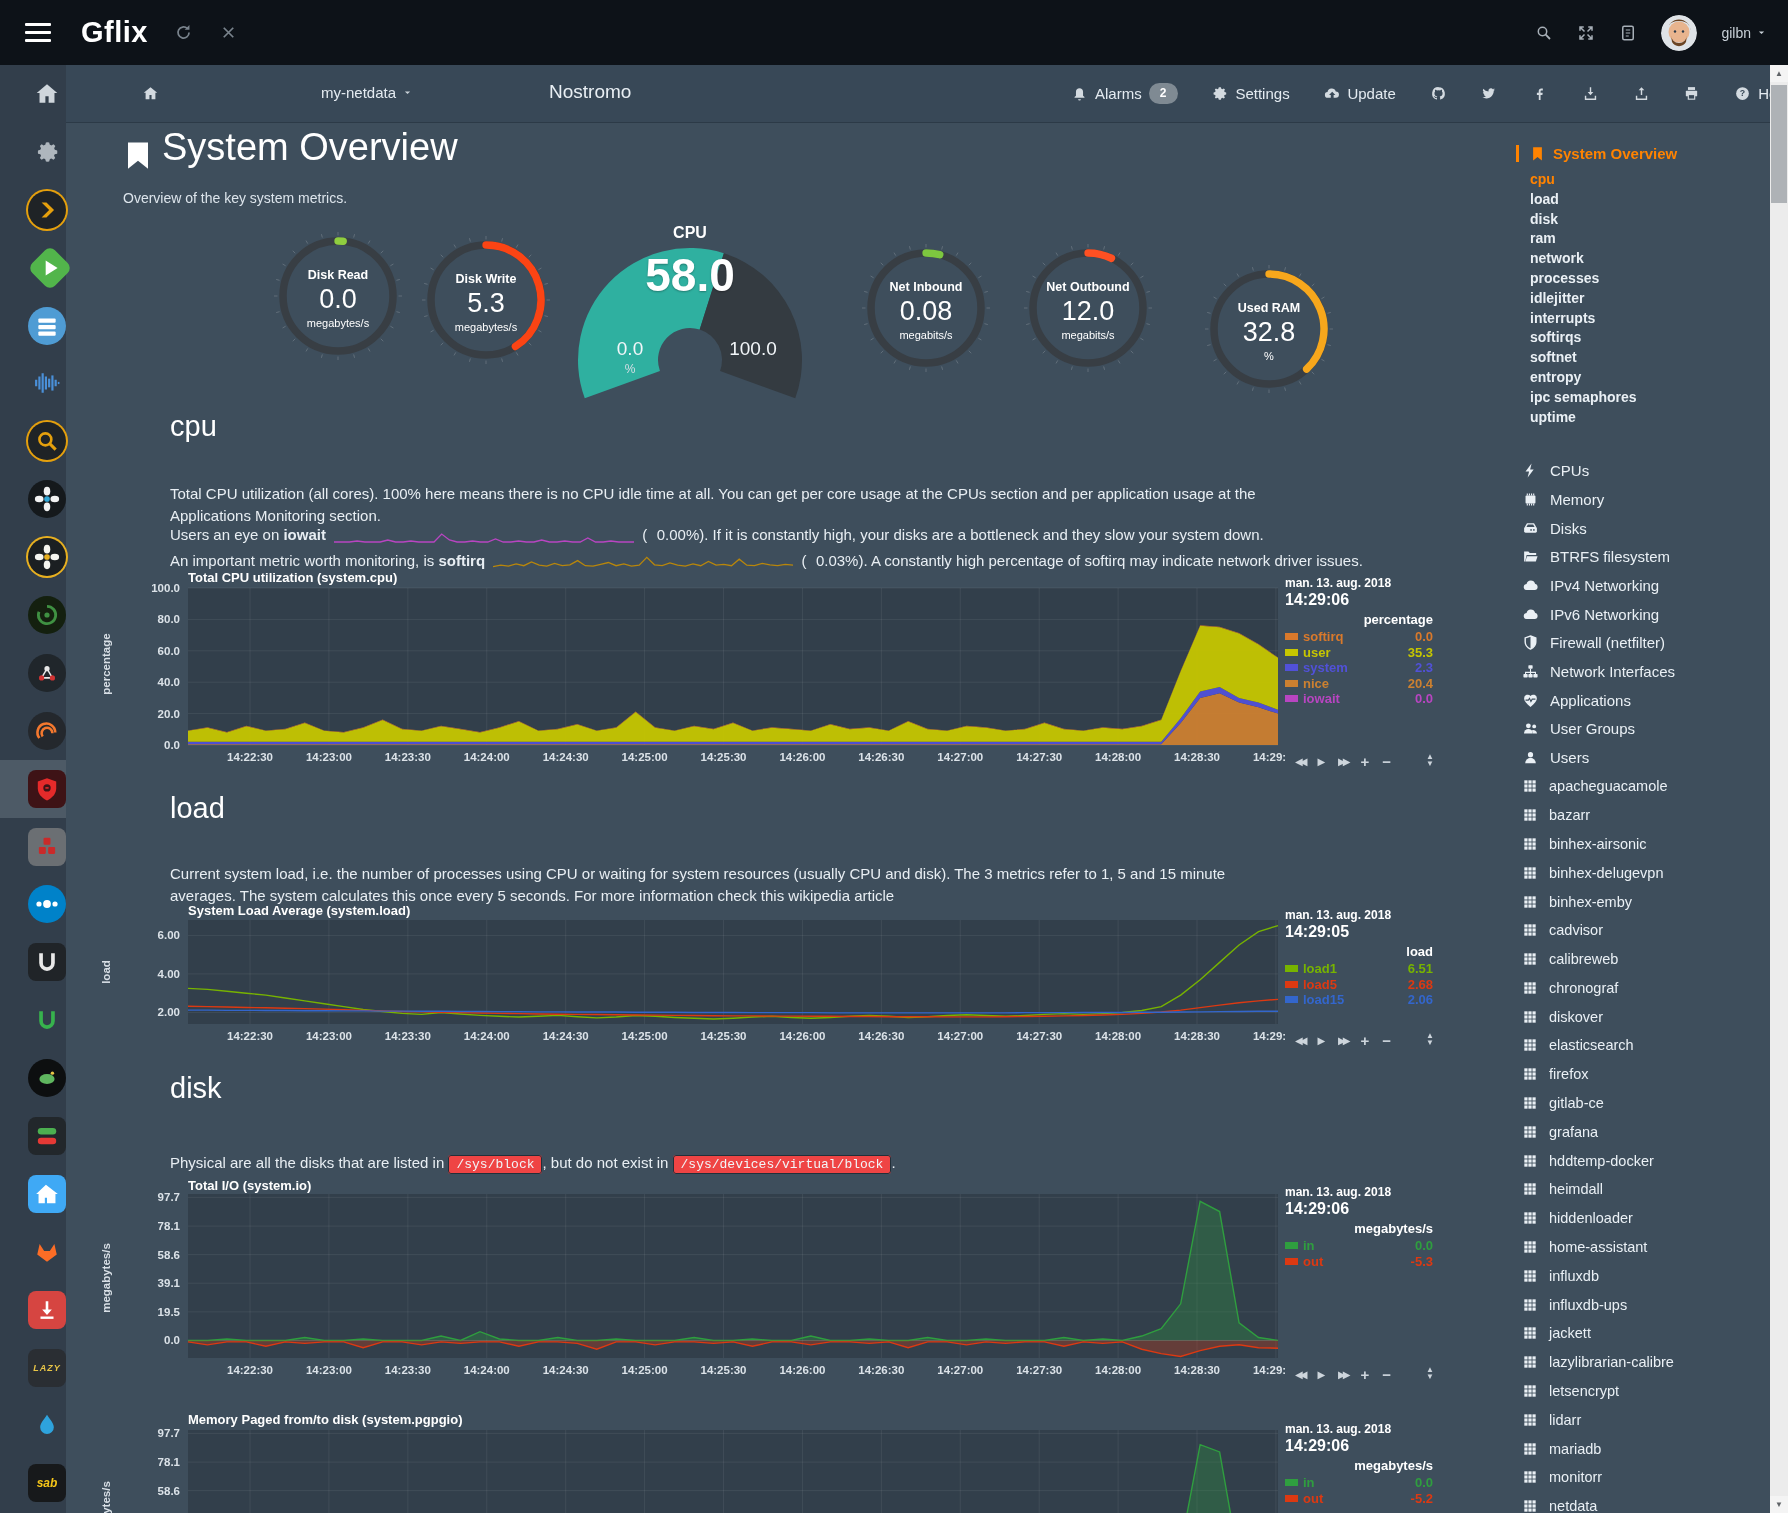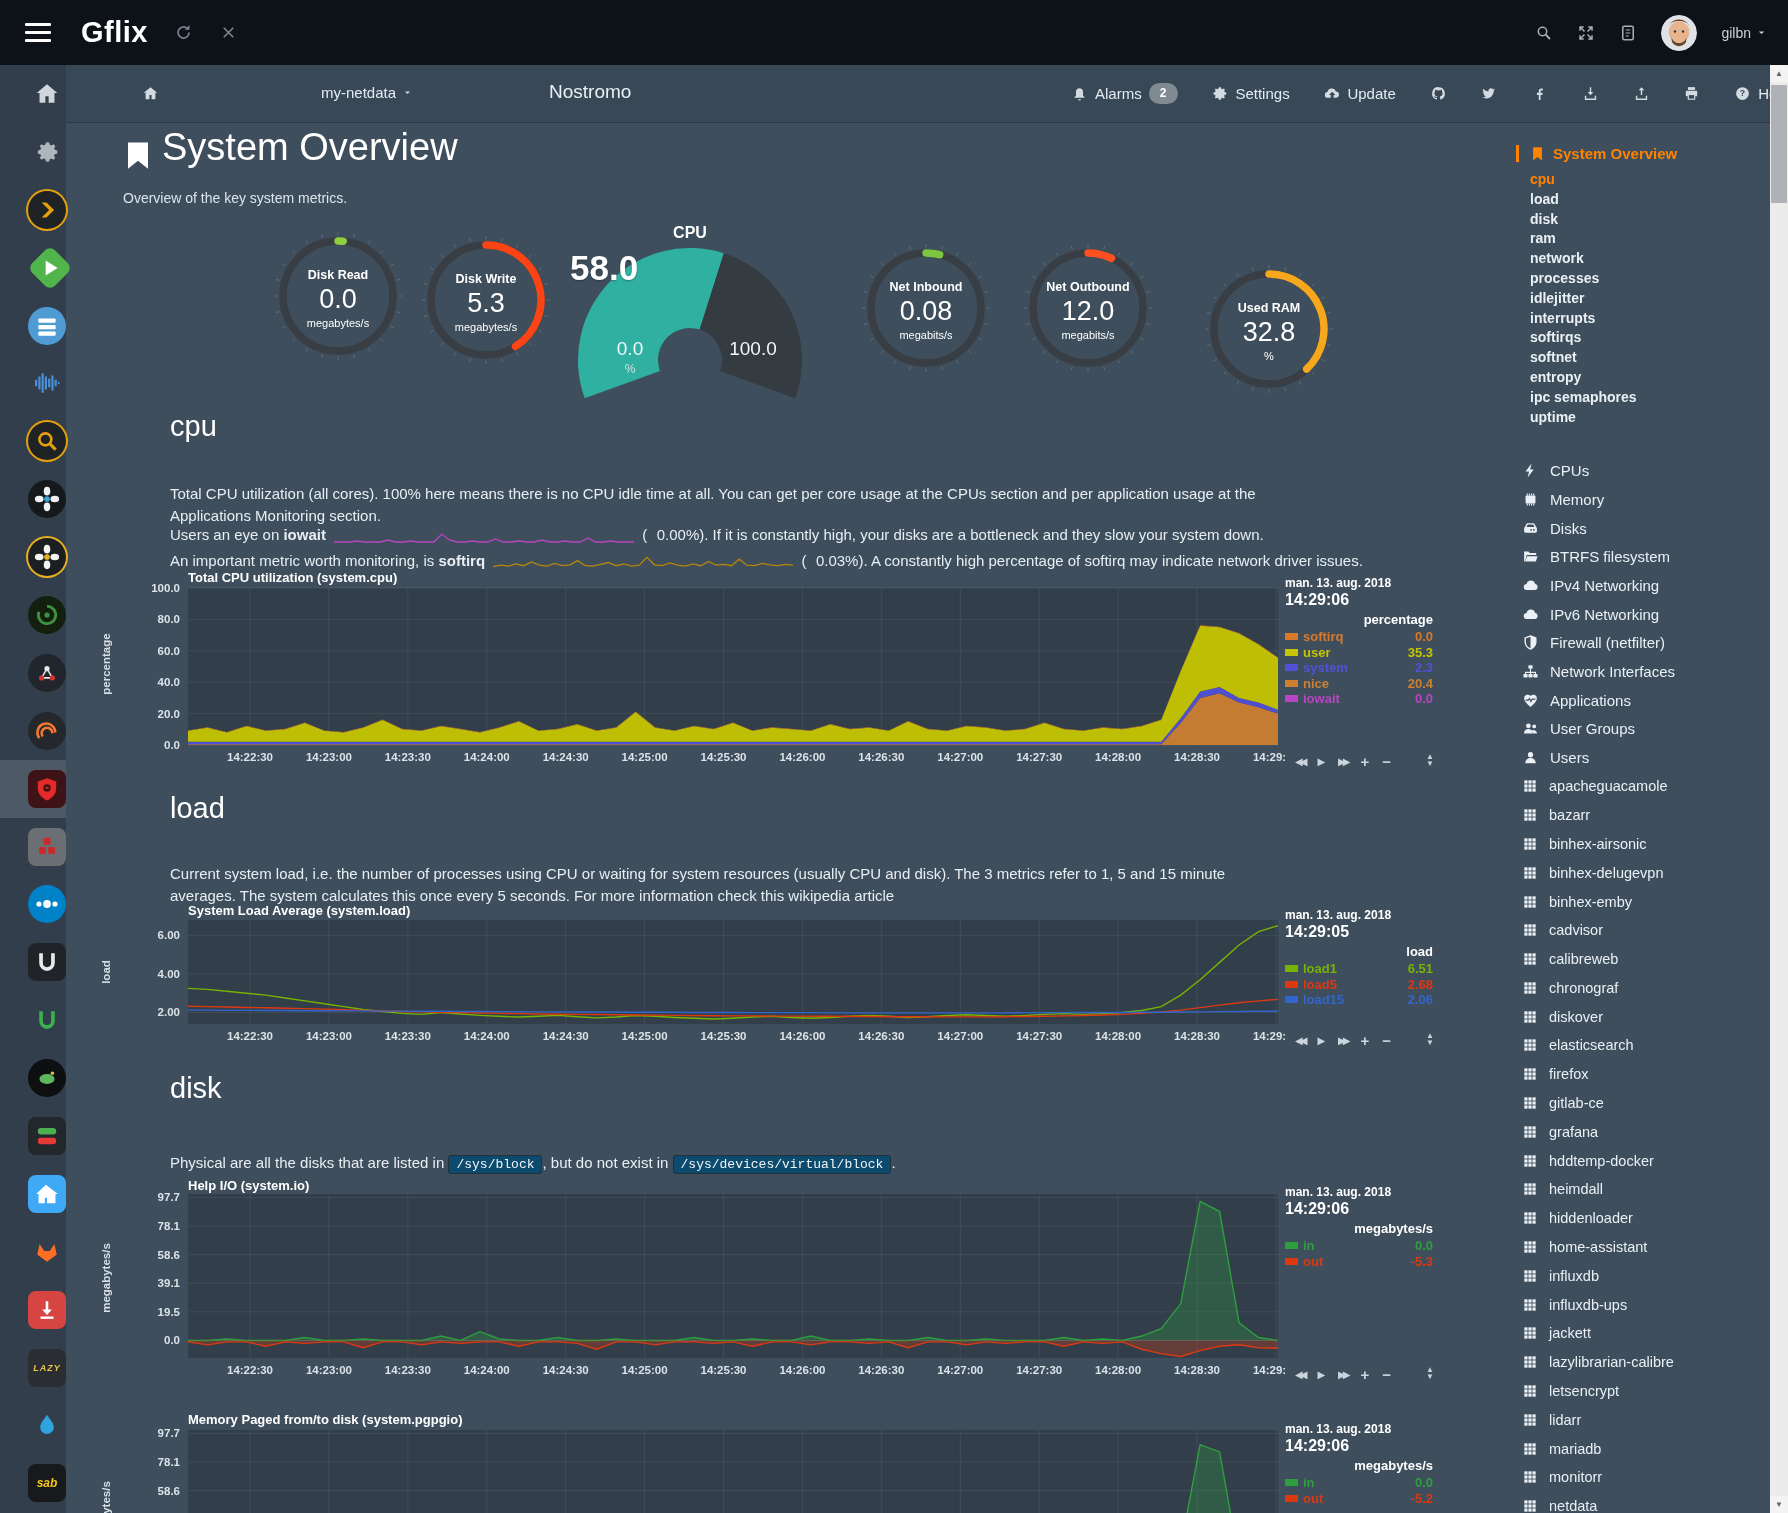--- a/index.html
+++ b/index.html
@@ -53,31 +53,31 @@
   .page-sub{position:absolute;left:57px;top:68px;font-size:14px;color:#dde5ec}
 
   .gauge{position:absolute;width:130px;height:130px}
   .gauge .gtxt{position:absolute;left:0;width:130px;text-align:center;color:#fff}
   .g-label{top:37px;font-size:12.5px;font-weight:bold}
   .g-value{top:53px;font-size:27px}
   .g-unit{top:86px;font-size:11px;color:#e3eaf0}
 
   .cpu-gauge{position:absolute;left:504px;top:100px;width:240px;height:186px}
   .cg-label{position:absolute;left:0;top:2px;width:240px;text-align:center;font-size:16px;font-weight:bold;color:#fff}
-  .cg-value{position:absolute;left:0;top:26px;width:240px;font-size:35px;color:#fff;font-weight:bold;text-shadow:0 1px 2px rgba(0,0,0,.3)}
+  .cg-value{position:absolute;left:0;top:26px;width:240px;text-align:center;font-size:46px;color:#fff;font-weight:bold;text-shadow:0 1px 2px rgba(0,0,0,.3)}
   .cg-min{position:absolute;left:30px;top:116px;width:60px;text-align:center;font-size:19px;color:#f2f6f9}
   .cg-max{position:absolute;left:148px;top:116px;width:70px;text-align:center;font-size:19px;color:#f2f6f9}
   .cg-unit{position:absolute;left:30px;top:140px;width:60px;text-align:center;font-size:12px;color:#d6dee5}
 
   .sec{position:absolute;left:104px;font-size:29px;font-weight:normal;color:#fff;margin:0}
   .para{position:absolute;left:104px;width:1110px;font-size:15px;line-height:22px;color:#e8eef3}
   .nowrap{white-space:nowrap;width:auto}
   .spark{display:inline-block;width:300px;height:16px;vertical-align:middle;margin:0 4px}
   .pnum{display:inline-block;min-width:52px;text-align:right}
-  .codechip{font-family:"Liberation Mono",monospace;font-size:13px;background:#0c4a6e;border:1px solid #232f39;
+  .codechip{font-family:"Liberation Mono",monospace;font-size:13px;background:#ef4444;border:1px solid #232f39;
             border-radius:3px;padding:1px 7px;color:#f2f6f9}
 
   .c-title{position:absolute;left:122px;font-size:13px;font-weight:bold;color:#fff}
   .ylab{position:absolute;width:120px;text-align:center;font-size:11.5px;font-weight:bold;color:#d8dfe6;transform:rotate(-90deg);transform-origin:center}
   .chartbox{position:absolute;width:1300px}
   .xt{fill:#dbe2e8;font-size:11.5px;font-weight:bold;text-anchor:middle}
   .yt{fill:#dbe2e8;font-size:11.5px;font-weight:bold;text-anchor:end}
   .legend{position:absolute;left:1149px;width:148px;font-weight:bold}
   .lg-date{color:#fff;font-size:12px;line-height:14px}
   .lg-time{color:#fff;font-size:16px;line-height:19px;margin-bottom:3px}
@@ -835,21 +835,21 @@
        <span class="pm">+</span>
        <span class="pm">−</span>
      </div>
      <div class="cresize" style="left:1290px;top:116px">▲<br>▼</div>
     </div>
 
   <h2 class="sec" style="top:950px">disk</h2>
   <div class="para nowrap" style="top:1030px">
     <span>Physical are all the disks that are listed in </span><span class="codechip">/sys/block</span><span>, but do not exist in </span><span class="codechip">/sys/devices/virtual/block</span><span>.</span>
   </div>
-  <div class="c-title" style="top:1056px">Help I/O (system.io)</div>
+  <div class="c-title" style="top:1056px">Total I/O (system.io)</div>
   <div class="ylab" style="left:-20px;top:1150px">megabytes/s</div>
   <div class="chartbox" style="left:70px;top:1068px;height:206px">
       <svg width="1150" height="192">
         <rect x="52" y="4" width="1090" height="164" fill="rgba(0,0,0,0.18)"></rect>
         <line x1="114.021" y1="4" x2="114.021" y2="168" stroke="rgba(255,255,255,0.07)"></line>
         <text x="114.021" y="184" class="xt">14:22:30</text>
         <line x1="192.937" y1="4" x2="192.937" y2="168" stroke="rgba(255,255,255,0.07)"></line>
         <text x="192.937" y="184" class="xt">14:23:00</text>
         <line x1="271.853" y1="4" x2="271.853" y2="168" stroke="rgba(255,255,255,0.07)"></line>
         <text x="271.853" y="184" class="xt">14:23:30</text>

